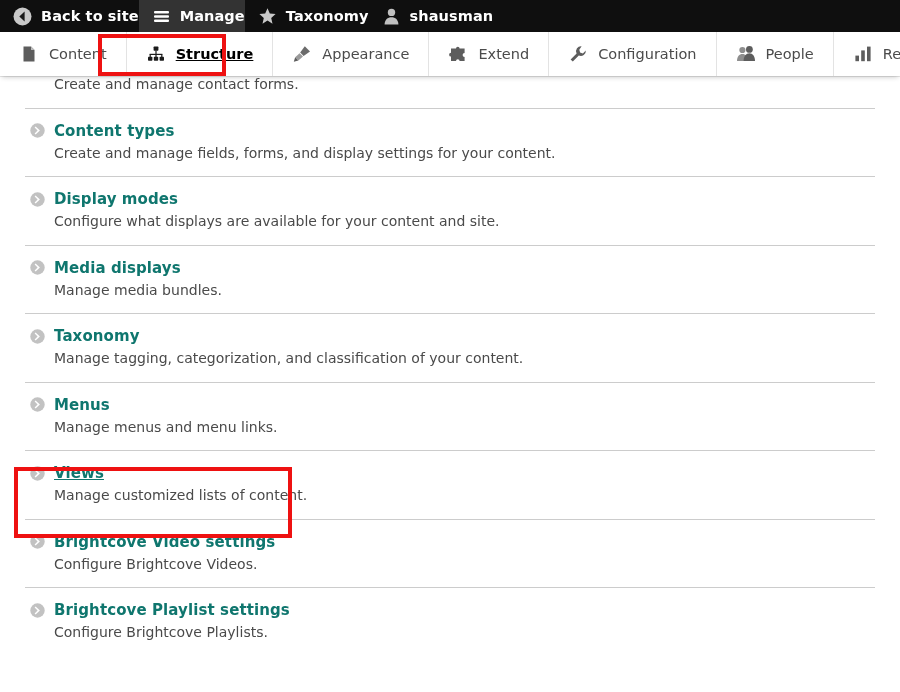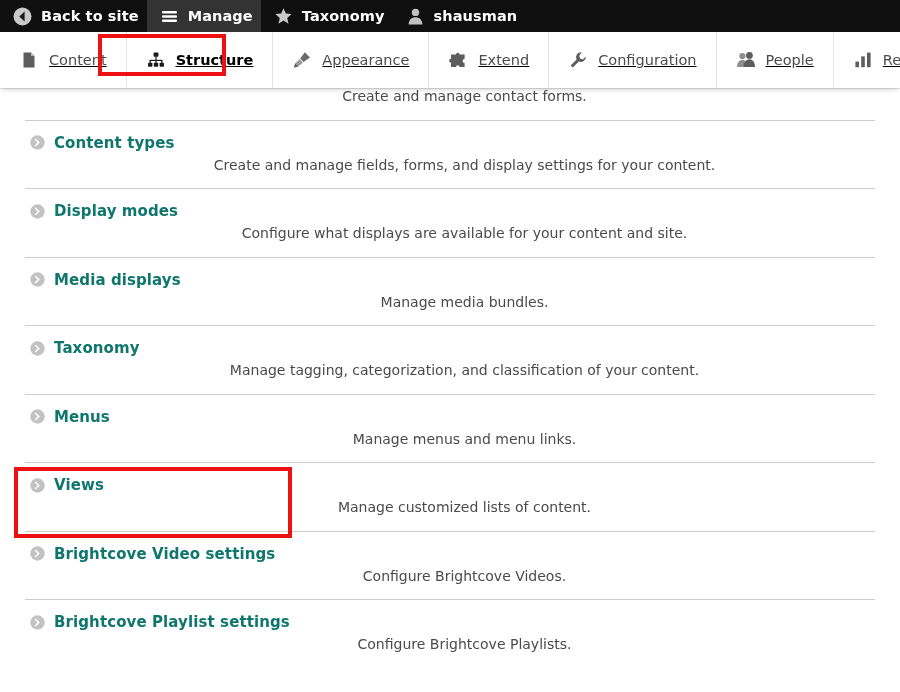--- a/index.html
+++ b/index.html
@@ -17,47 +17,46 @@
     background: #0f0f0f;
     display: flex;
     align-items: stretch;
     position: relative;
     z-index: 30;
   }
   .tt-item {
     display: flex;
     align-items: center;
     gap: 9px;
-    padding: 0 8px 0 13px;
+    padding: 0 0 0 13px;
     color: #ffffff;
     font-size: 14.5px;
     font-weight: bold;
     letter-spacing: .1px;
     white-space: nowrap;
   }
   .tt-item.active { background: #333333; }
   .tt-icon {
     display: inline-flex;
     align-items: center;
     justify-content: center;
     width: 19px;
     height: 19px;
     flex: 0 0 auto;
   }
 
   
   .toolbar-tabs {
-    height: 56px;
+    height: 44px;
     background: #ffffff;
     display: flex;
     align-items: stretch;
     position: relative;
     z-index: 20;
     box-shadow: 0 1px 0 rgba(0,0,0,.10), 0 3px 5px -2px rgba(0,0,0,.22);
-    text-decoration: underline;
   }
   .tab {
     display: flex;
     align-items: center;
     gap: 10px;
     padding: 0 19px;
     border-right: 1px solid #e3e3e3;
     color: #4b4b4b;
     font-size: 14.5px;
     white-space: nowrap;
@@ -87,21 +86,21 @@
   #hl-structure { left: 98px; top: 34px; width: 128px; height: 42px; }
   #hl-views     { left: 14px; top: 467px; width: 278px; height: 71px; z-index: 15; }
 
   
   .content {
     position: relative;
     height: 616px;
     background: #ffffff;
     padding: 0 25px 0 25px;
   }
-  .admin-list { list-style: none; text-align: center; }
+  .admin-list { list-style: none; }
   .admin-item {
     border-bottom: 1px solid #ccc;
     padding: 13px 0 14px 0;
   }
   .admin-item.first { padding-top: 0; }
   .admin-item.last { border-bottom: none; }
 
   .item-title-row {
     display: flex;
     align-items: center;
@@ -113,21 +112,21 @@
     flex: 0 0 auto;
     width: 15px;
     height: 15px;
   }
   .item-title {
     color: #0f766e;
     font-size: 15px;
     font-weight: bold;
     letter-spacing: .1px;
   }
-  .item-title.hovered { }
+  .item-title.hovered { text-decoration: underline; }
   .item-desc {
     color: #4a4a4a;
     font-size: 14px;
     padding-left: 29px;
     margin-top: 5px;
     line-height: 1.25;
   }
   .item-desc.no-bullet { margin-top: 0; }
 </style>
 </head>

